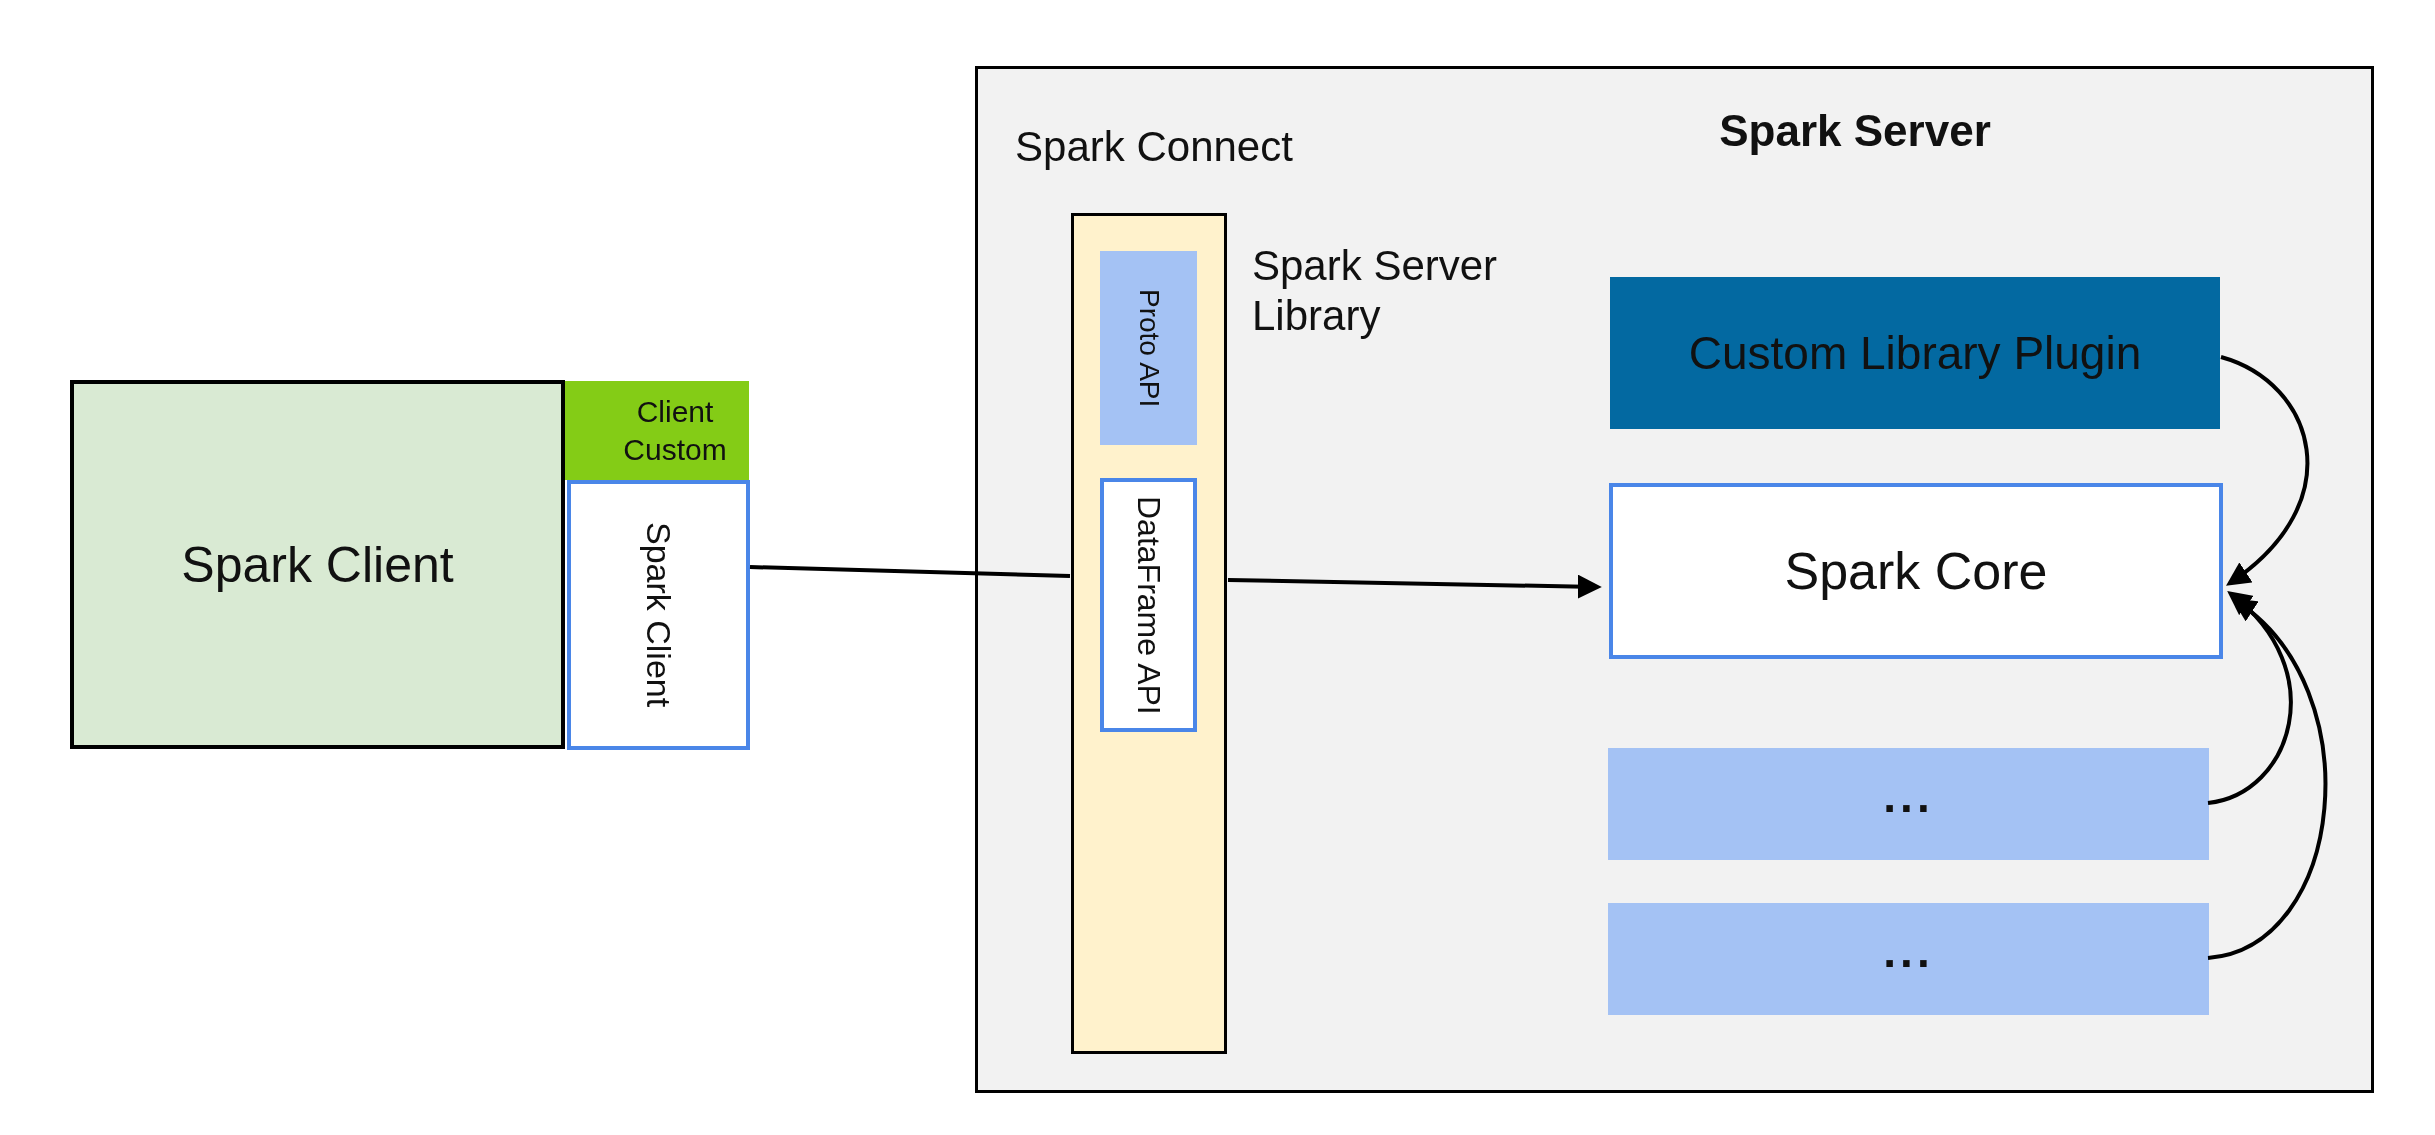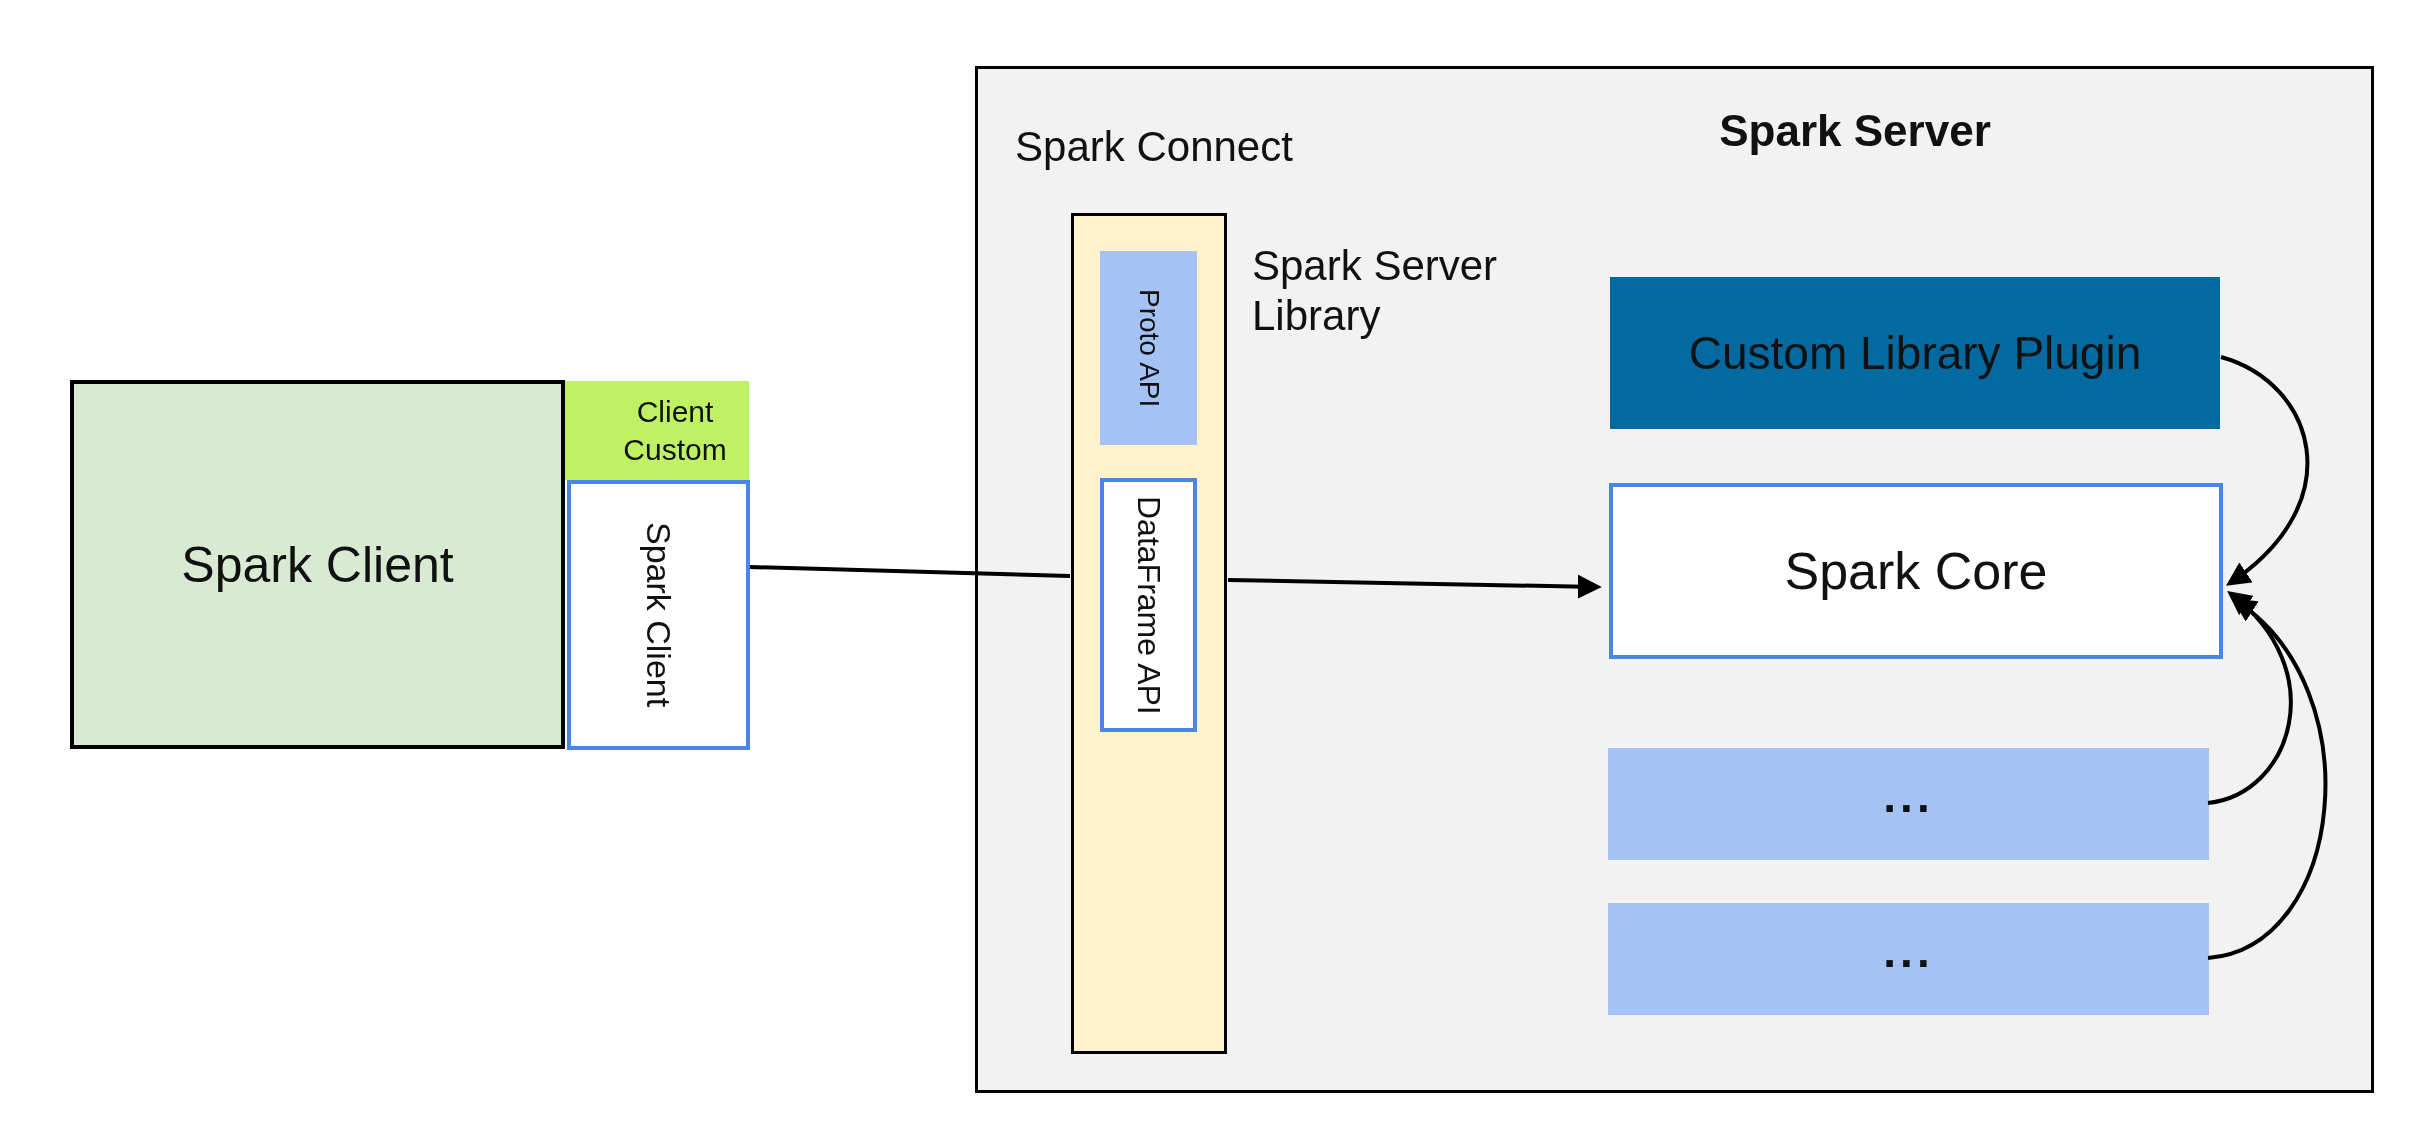--- a/index.html
+++ b/index.html
@@ -4,21 +4,21 @@
 <style>
   html,body{margin:0;padding:0;background:#ffffff;}
   #canvas{
     position:relative;width:2435px;height:1135px;background:#ffffff;overflow:hidden;
     font-family:"Liberation Sans", sans-serif;color:#111111;
   }
   .box{position:absolute;box-sizing:border-box;display:flex;align-items:center;justify-content:center;text-align:center;}
   
   .green-box{left:70px;top:380px;width:495px;height:369px;background:#d9ead3;border:4px solid #000000;}
   .green-box .lbl{font-size:50px;line-height:68px;}
-  .package-box{left:565px;top:381px;width:184px;height:99px;background:#bef264;padding-left:36px;}
+  .package-box{left:565px;top:381px;width:184px;height:99px;background:#84cc16;padding-left:36px;}
   .package-box .lbl{font-size:30px;line-height:38px;}
   .sparkclient-box{left:567px;top:480px;width:183px;height:270px;background:#ffffff;border:4px solid #4a86e8;}
   
   .server-container{left:975px;top:66px;width:1399px;height:1027px;background:#f2f2f2;border:3px solid #000000;}
   .connect-heading{left:994px;top:74px;width:320px;font-size:42px;line-height:57px;text-align:center;position:absolute;margin-top:44px;}
   .yellow-box{left:1071px;top:213px;width:156px;height:841px;background:#fff2cc;border:3px solid #000000;}
   .proto-box{left:1100px;top:251px;width:97px;height:194px;background:#a4c2f4;}
   .dataframe-box{left:1100px;top:478px;width:97px;height:254px;background:#ffffff;border:4px solid #4a86e8;}
   .vtext{writing-mode:vertical-rl;text-orientation:mixed;white-space:nowrap;}
   .proto-box .vtext{font-size:28px;}

